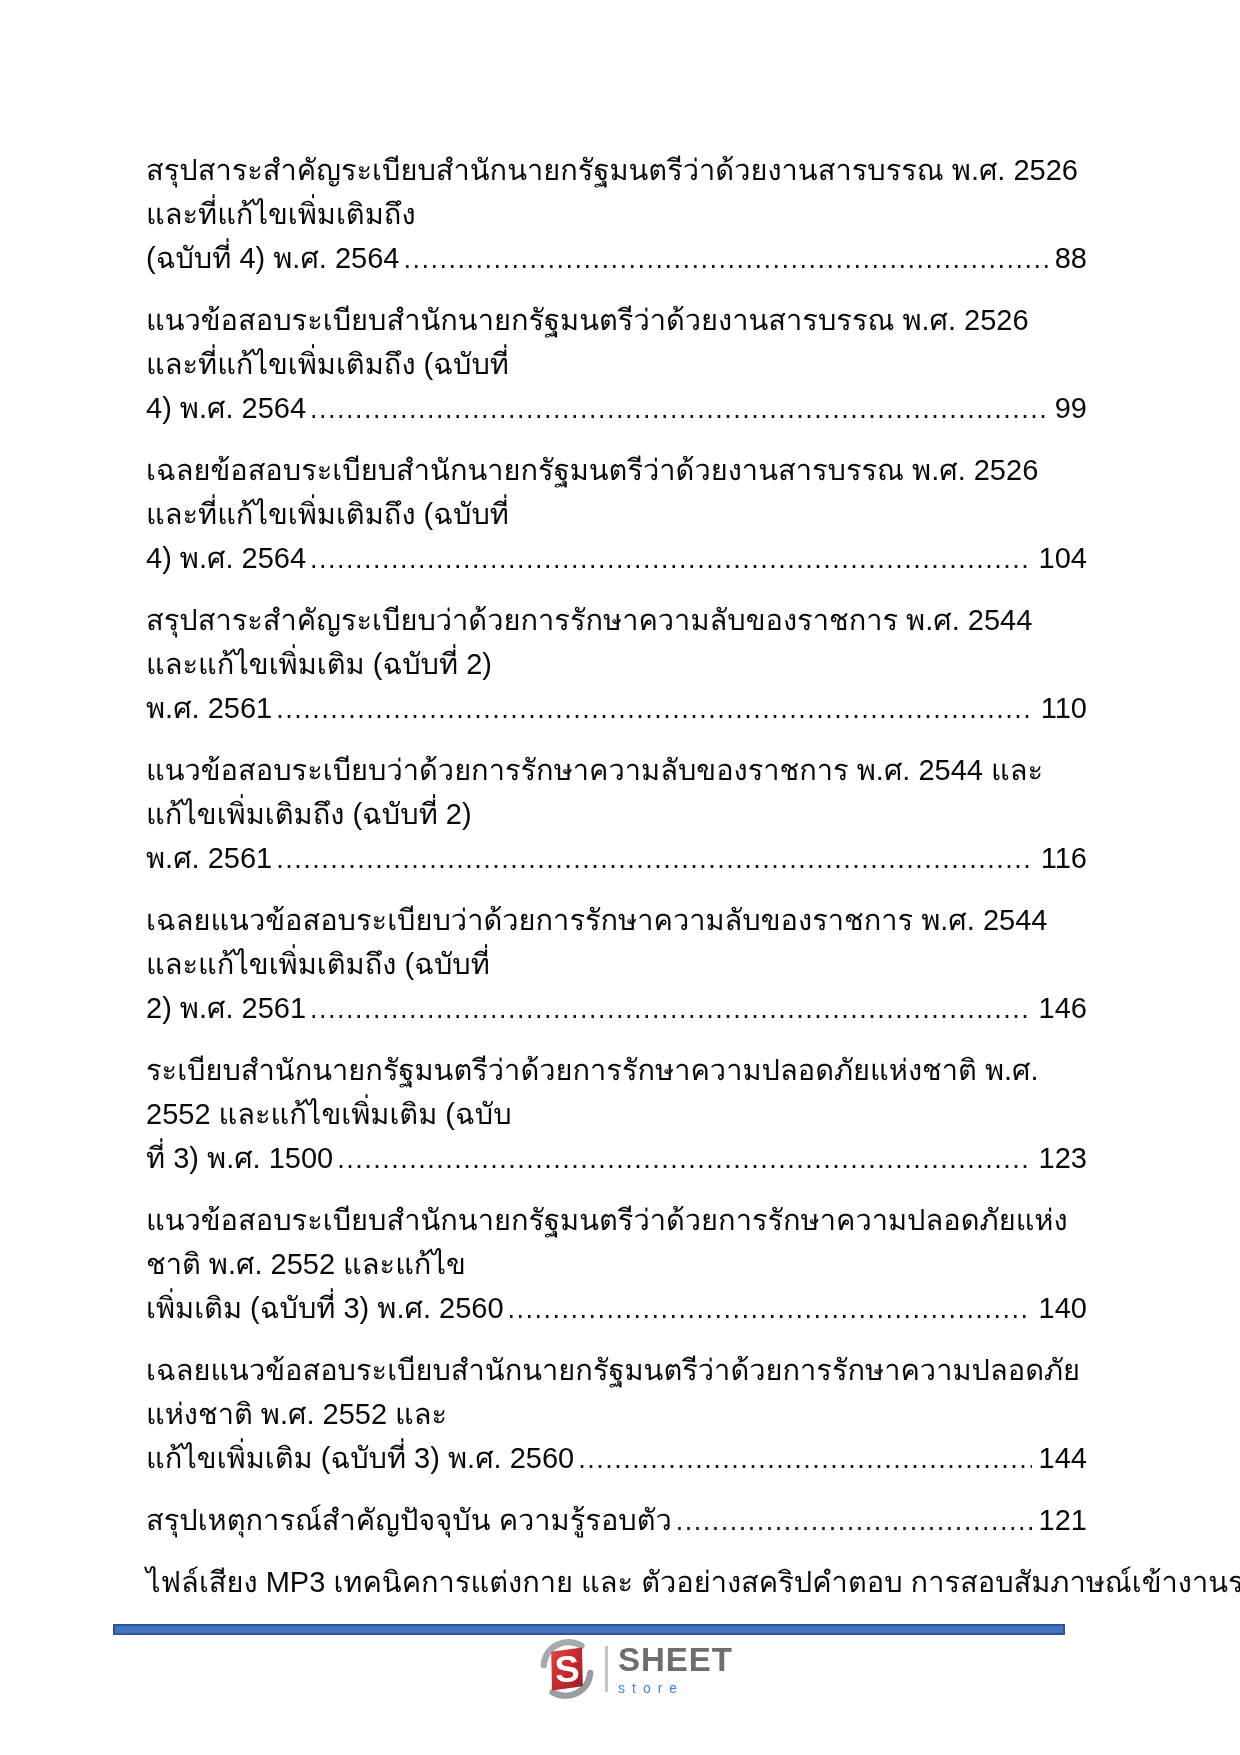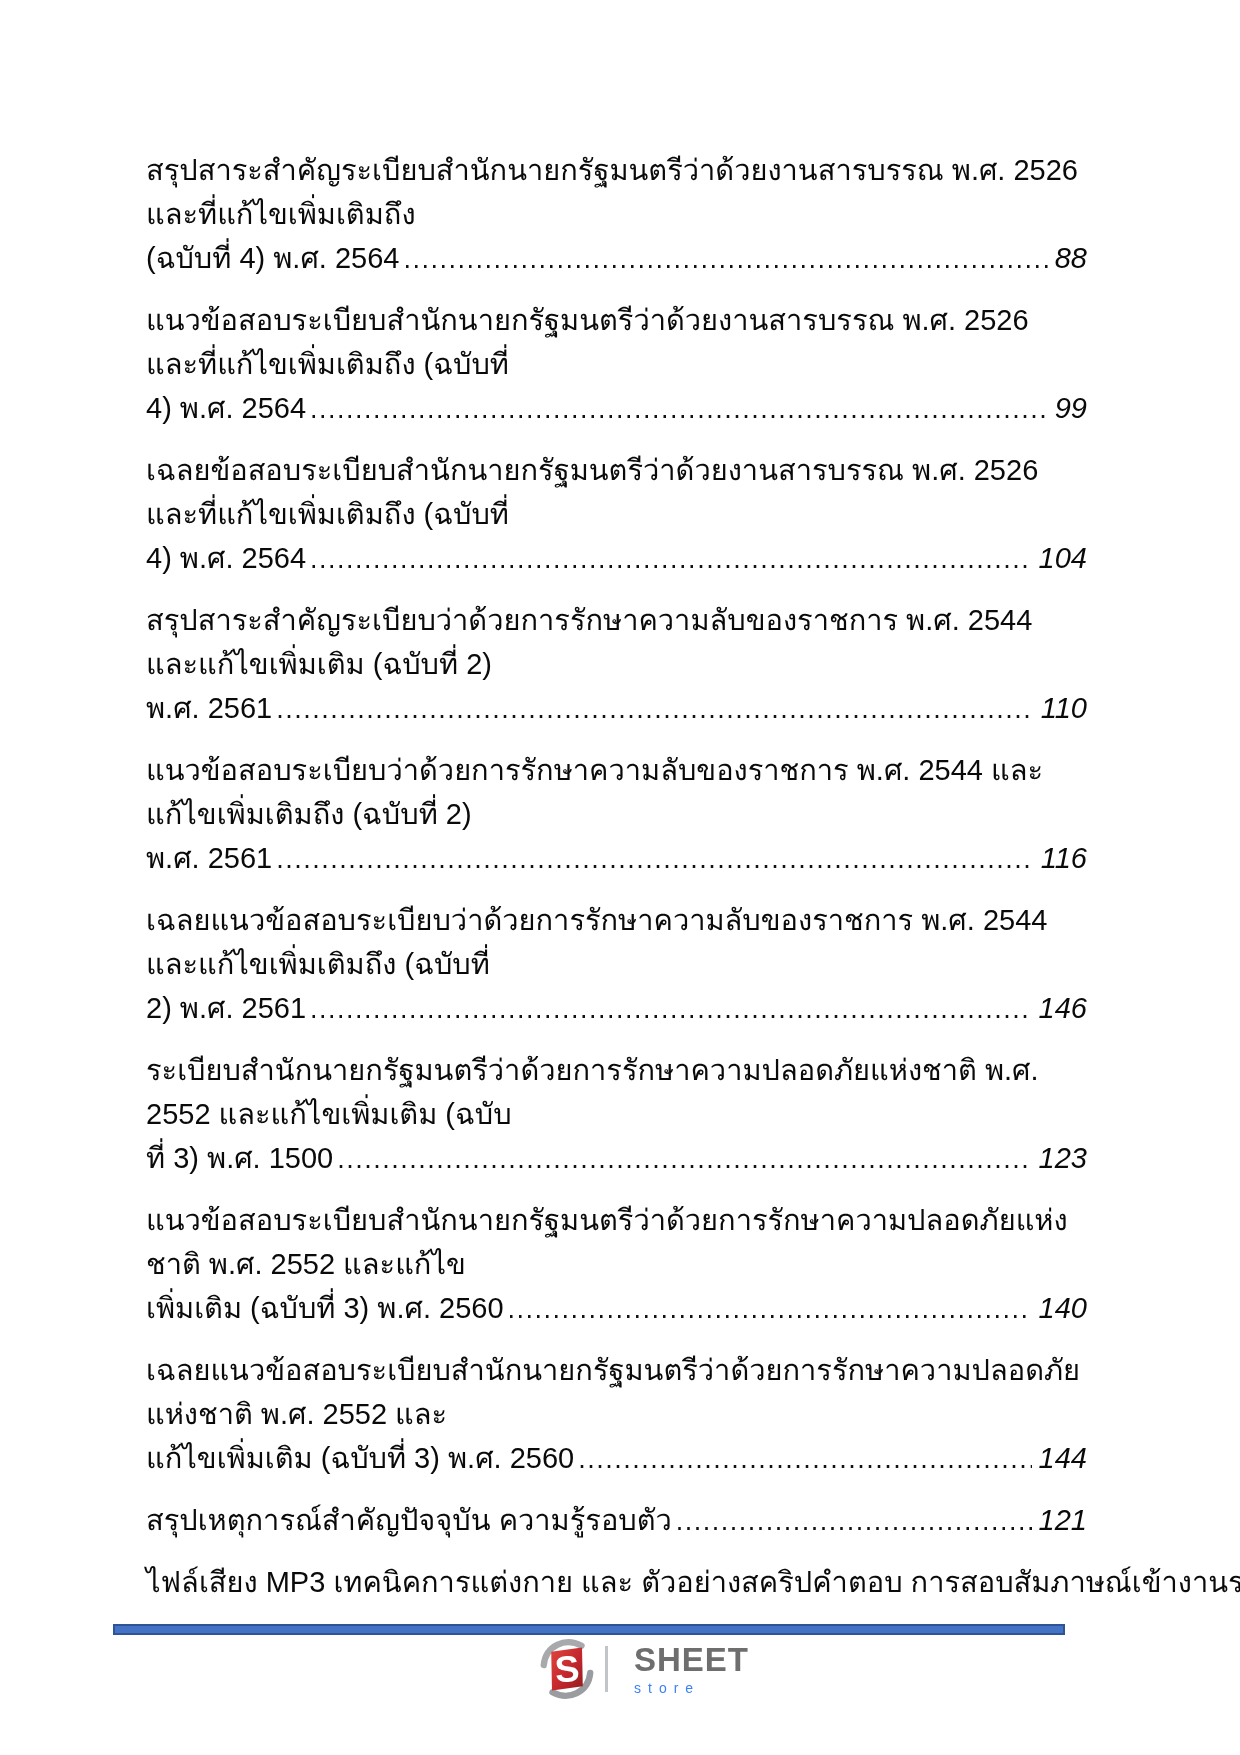--- a/index.html
+++ b/index.html
@@ -30,21 +30,21 @@
     white-space:nowrap;
     min-width:10px;
     margin-left:4px;
   }
   .leader::after {
     content:"........................................................................................................................................................................................................................................................................";
     letter-spacing:1.5px;
     font-size:27px;
     color:#111;
   }
-  .pg { flex:0 0 auto; padding-left:7px;font-style:italic; }
+  .pg { flex:0 0 auto; padding-left:7px; }
 
   
   .bar {
     position:absolute;
     left:113px; top:1624px;
     width:948px; height:7px;
     background:#4472C4;
     border:2px solid #2F5496;
   }
   .brand {
@@ -52,21 +52,21 @@
     left:536px; top:1638px;
     display:flex;
     align-items:center;
   }
   .brand svg { display:block; }
   .vline {
     width:3px; height:46px;
     background:#c2c5c8;
     margin:0 10px 0 7px;
   }
-  .bt { display:flex; flex-direction:column;margin-left:16px; }
+  .bt { display:flex; flex-direction:column; }
   .bt .t1 {
     font-size:33px;
     font-weight:bold;
     color:#6e6e6e;
     letter-spacing:1px;
     line-height:1;
   }
   .bt .t2 {
     font-size:14px;
     color:#3b82f6;

